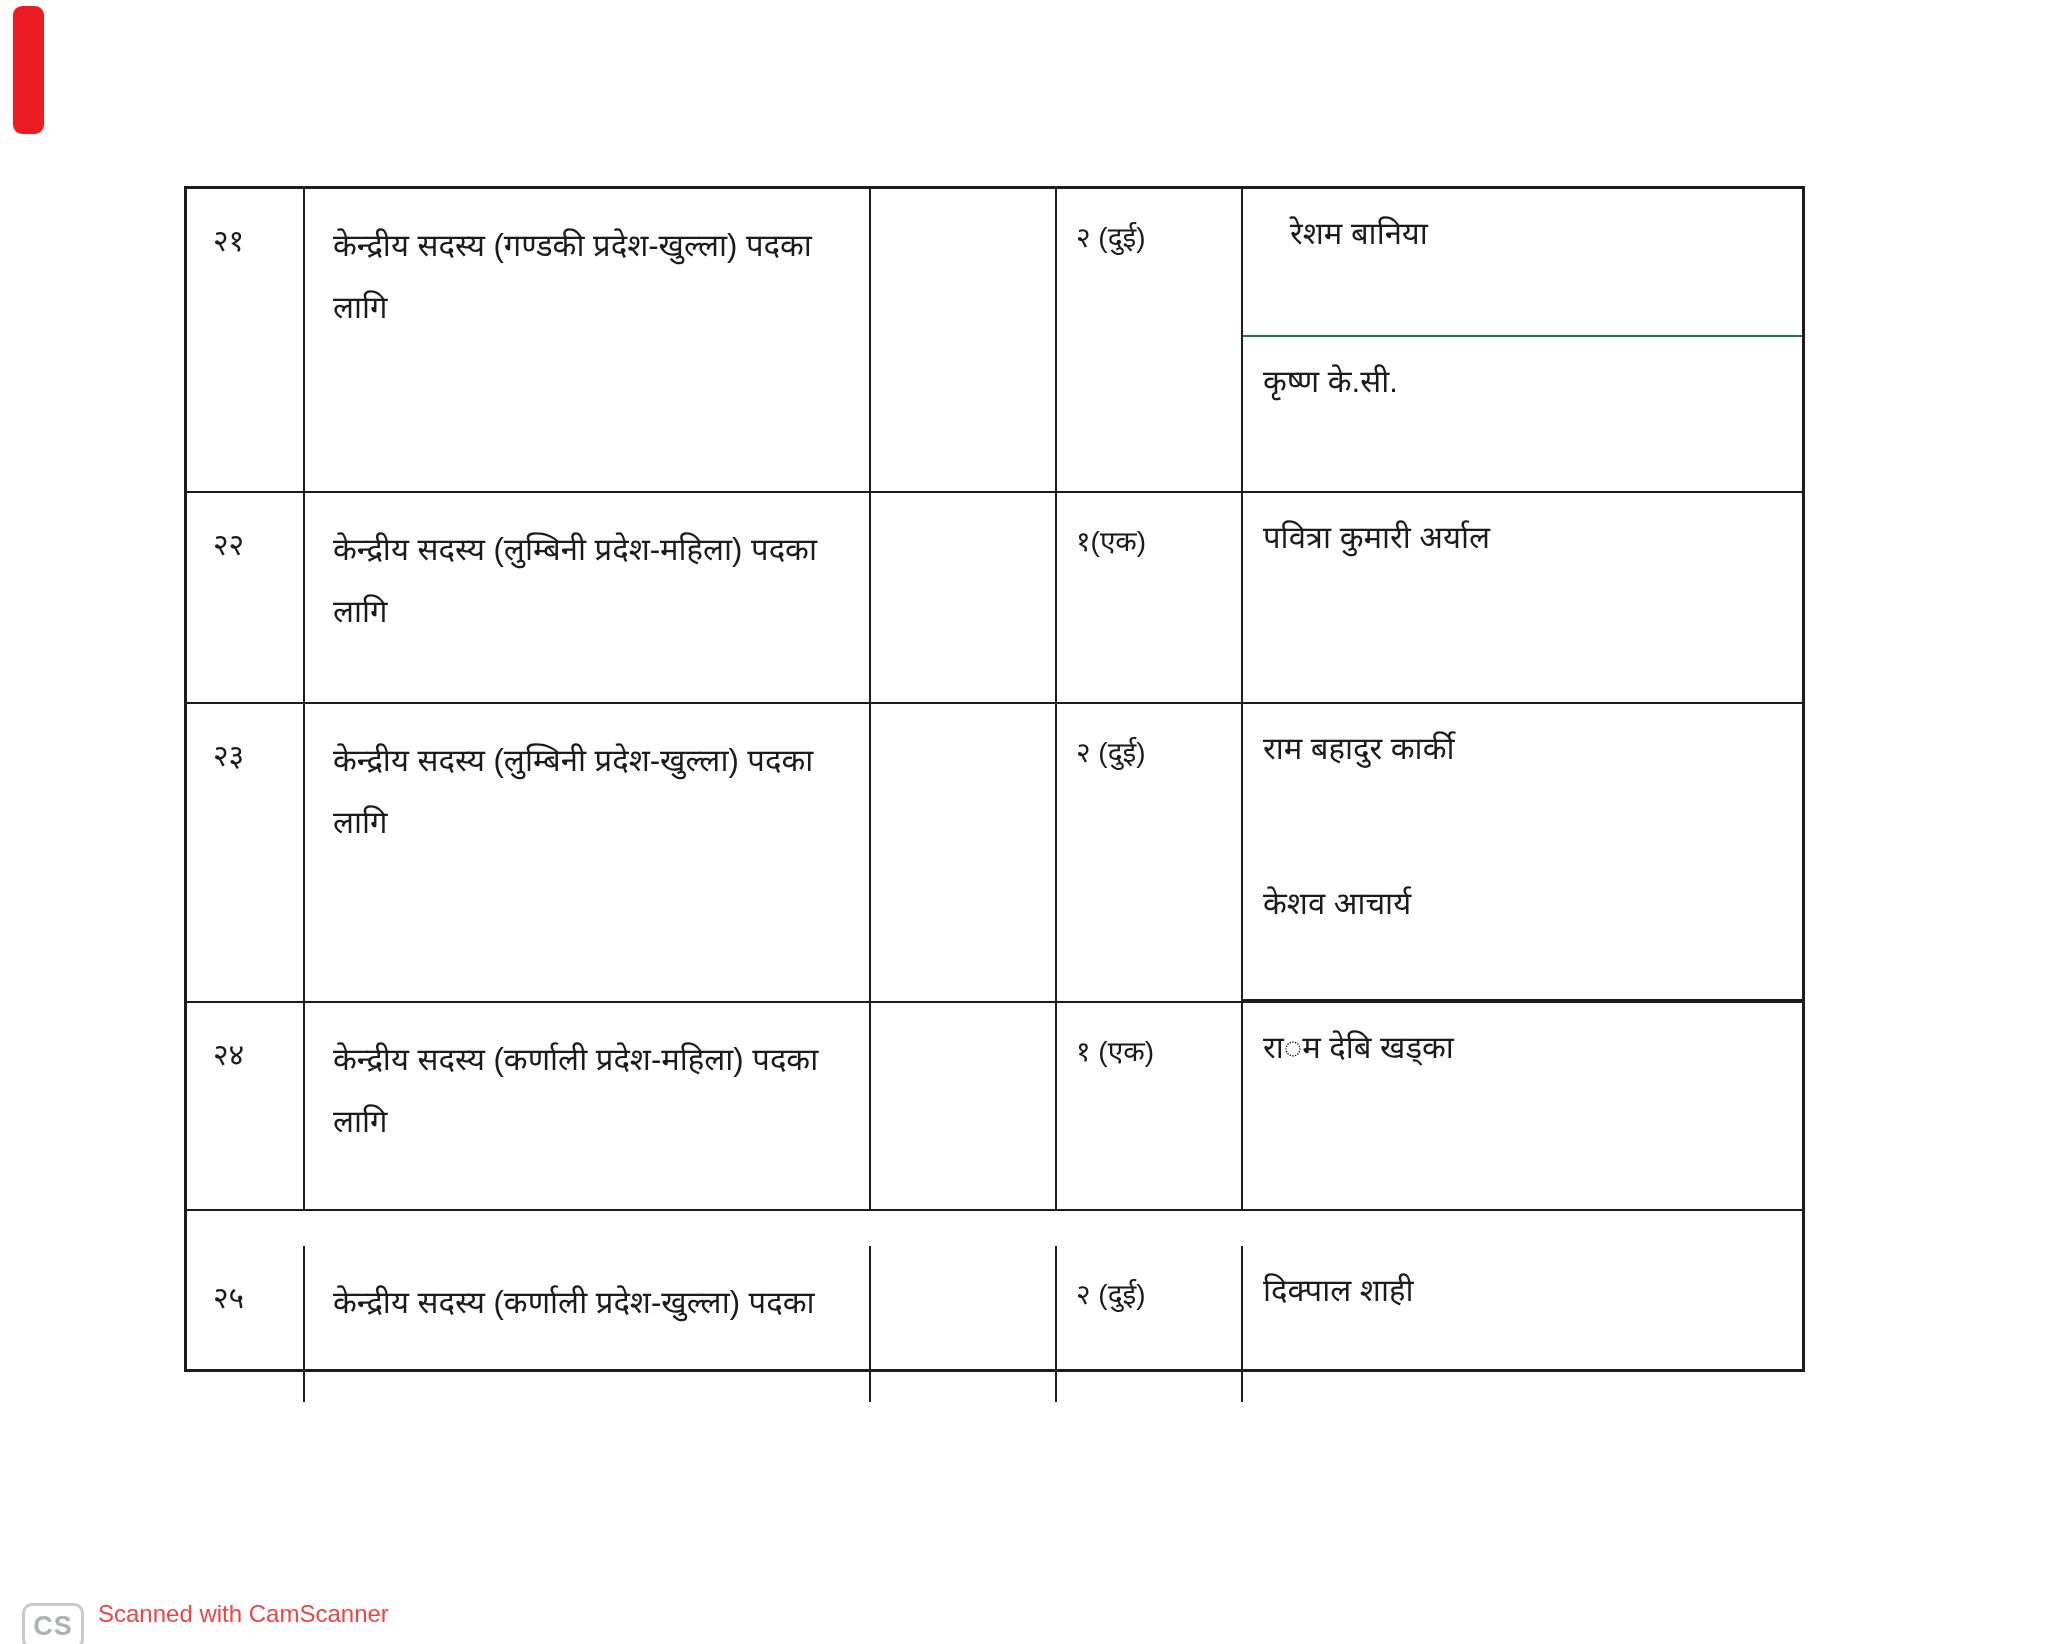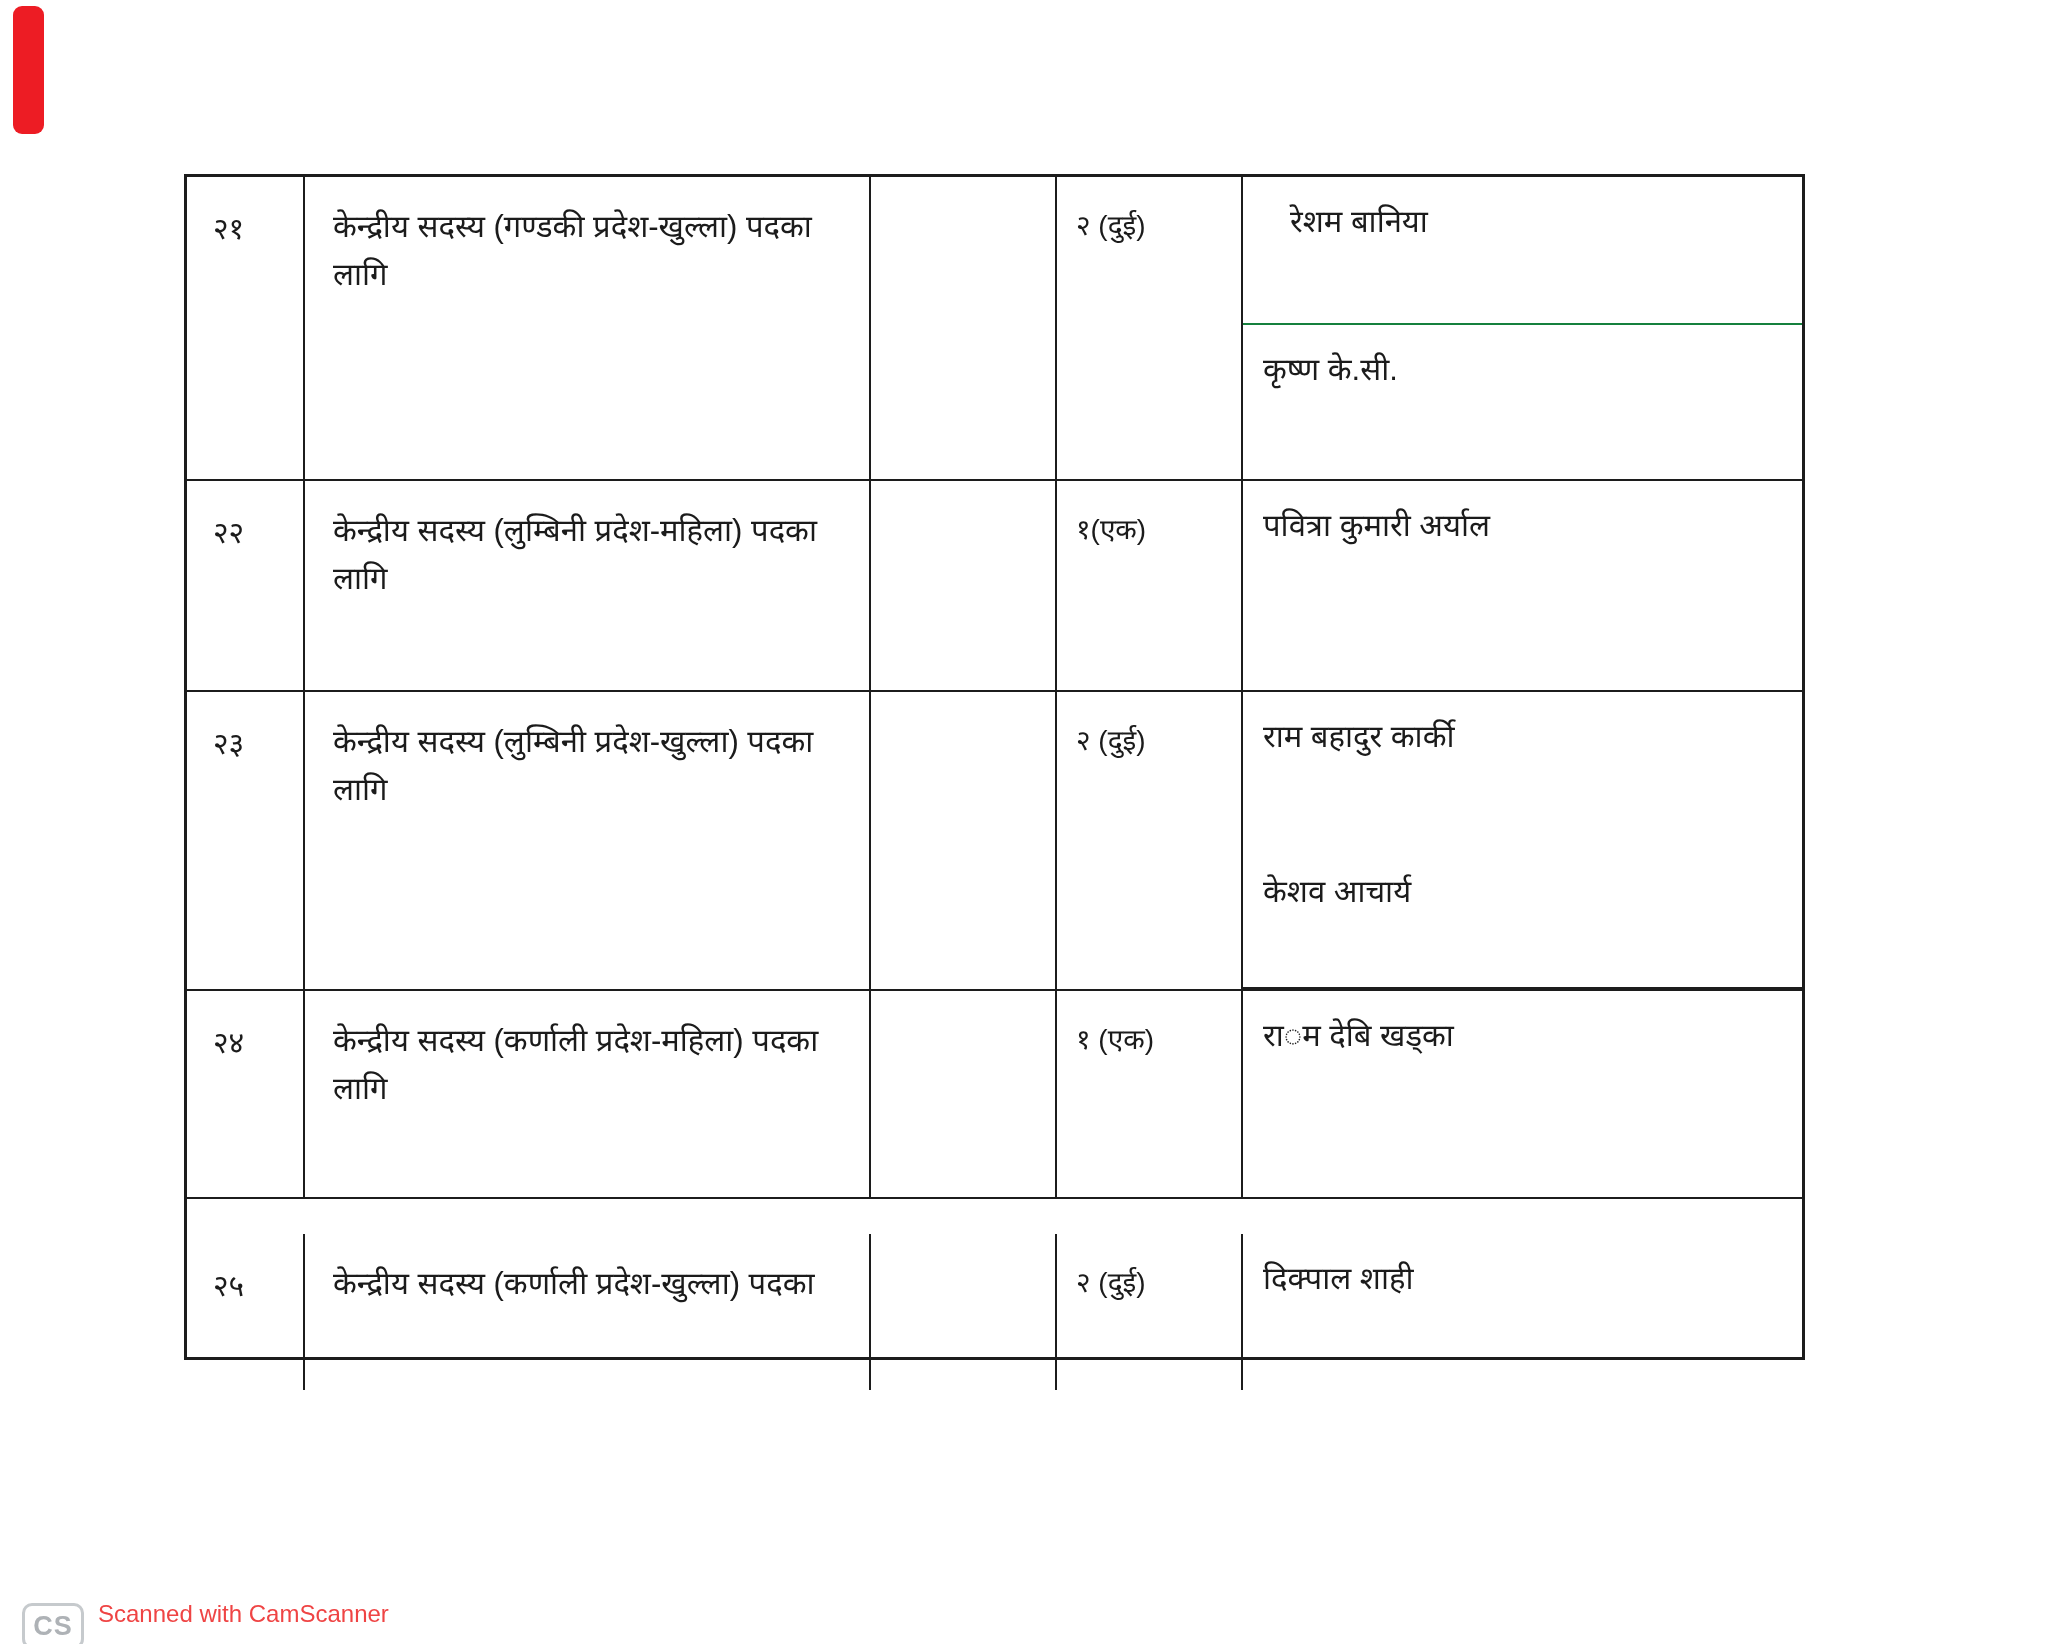--- a/index.html
+++ b/index.html
@@ -5,33 +5,33 @@
   * { margin:0; padding:0; box-sizing:border-box; }
   html,body { width:2048px; height:1644px; background:#ffffff; overflow:hidden;
               font-family:"Liberation Sans", sans-serif; color:#1b1b1b; }
   .page { position:relative; width:2048px; height:1644px; background:#ffffff; }
 
   
   .red-bar { position:absolute; left:13px; top:6px; width:31px; height:128px;
              background:#ed1c24; border-radius:9px; }
 
   
-  .doc-table { position:absolute; left:184px; top:174px; width:1621px; height:1186px;
+  .doc-table { position:absolute; left:184px; top:186px; width:1621px; height:1186px;
                border:3px solid #1c1c1c; }
   .t-row { display:grid; grid-template-columns:118px 566px 186px 186px 1fr; }
   .t-row:not(:last-child) { border-bottom:2px solid #1c1c1c; }
   .r21 { height:304px; }
   .r22 { height:211px; }
   .r23 { height:299px; }
   .r24 { height:208px; }
   .r25 { height:156px;margin-top:35px; }
   .c { border-right:2px solid #1c1c1c; overflow:hidden; }
   .c:last-child { border-right:none; }
   .sn-cell { padding:30px 0 0 26px; font-size:30px; }
-  .pos-cell { padding:26px 24px 0 28px; font-size:31px; line-height:48px; white-space:pre-line; }
+  .pos-cell { padding:26px 24px 0 28px; font-size:31px; line-height:62px; white-space:pre-line; }
   .count-cell { padding:28px 0 0 19px; font-size:28px; }
   .names-cell { display:flex; flex-direction:column; }
   .name-sub { padding:22px 14px 0 20px; font-size:31px; flex:1 1 auto; }
   .name-sub.split-top-21 { flex:0 0 148px; border-bottom:2px solid #15803d;padding-left:47px; }
   .name-sub.split-top-23 { flex:0 0 142px; border-bottom:2px solid #1c1c1c; }
 
   
   .footer { position:absolute; left:22px; top:1584px; height:60px;
             display:flex; align-items:center; gap:14px; }
   .cs-badge { position:relative; width:62px; height:54px; }

